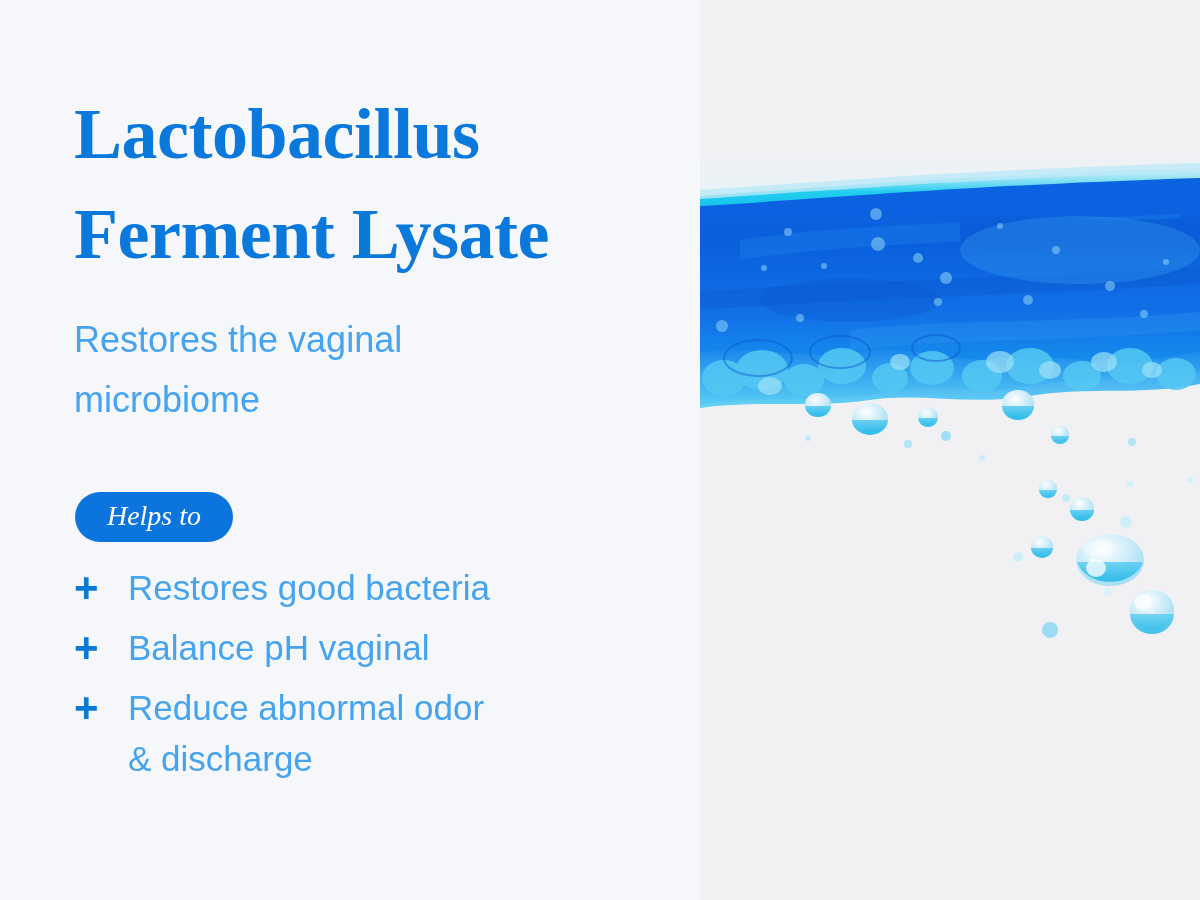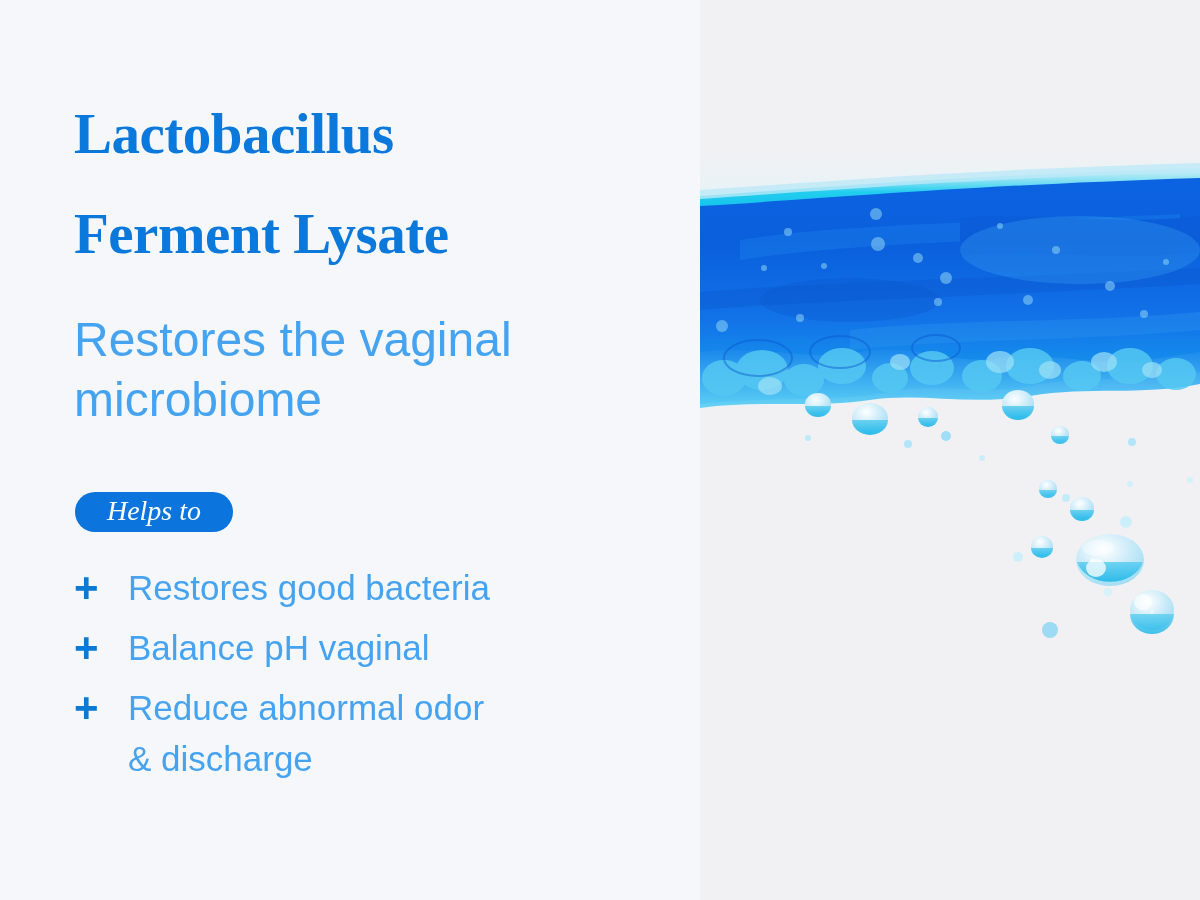--- a/index.html
+++ b/index.html
@@ -12,39 +12,39 @@
 
   
   .left-panel{
     position:absolute;left:0;top:0;width:700px;height:900px;
     background:#f5f7fb;
   }
   .title{
     position:absolute;left:74px;top:84px;width:600px;
     font-family:"Liberation Serif", serif;
     font-weight:700;
-    font-size:57px;
+    font-size:72px;
     line-height:100px;
     letter-spacing:-0.5px;
     color:#0b78dc;
     margin:0;
     white-space:pre-line;
   }
   .subtitle{
     position:absolute;left:74px;top:310px;width:480px;
-    font-size:48px;
+    font-size:36px;
     line-height:60px;
     font-weight:400;
     color:#46a3f0;
     margin:0;
     white-space:pre-line;
   }
   .badge{
     position:absolute;left:75px;top:492px;
-    width:158px;height:40px;
+    width:158px;height:50px;
     border-radius:25px;
     background:#0b74dd;
     display:flex;align-items:center;justify-content:center;
     box-sizing:border-box;
   }
   .badge-label{
     font-family:"Liberation Serif", serif;
     font-style:italic;font-weight:400;
     font-size:28px;line-height:28px;
     color:#ffffff;

